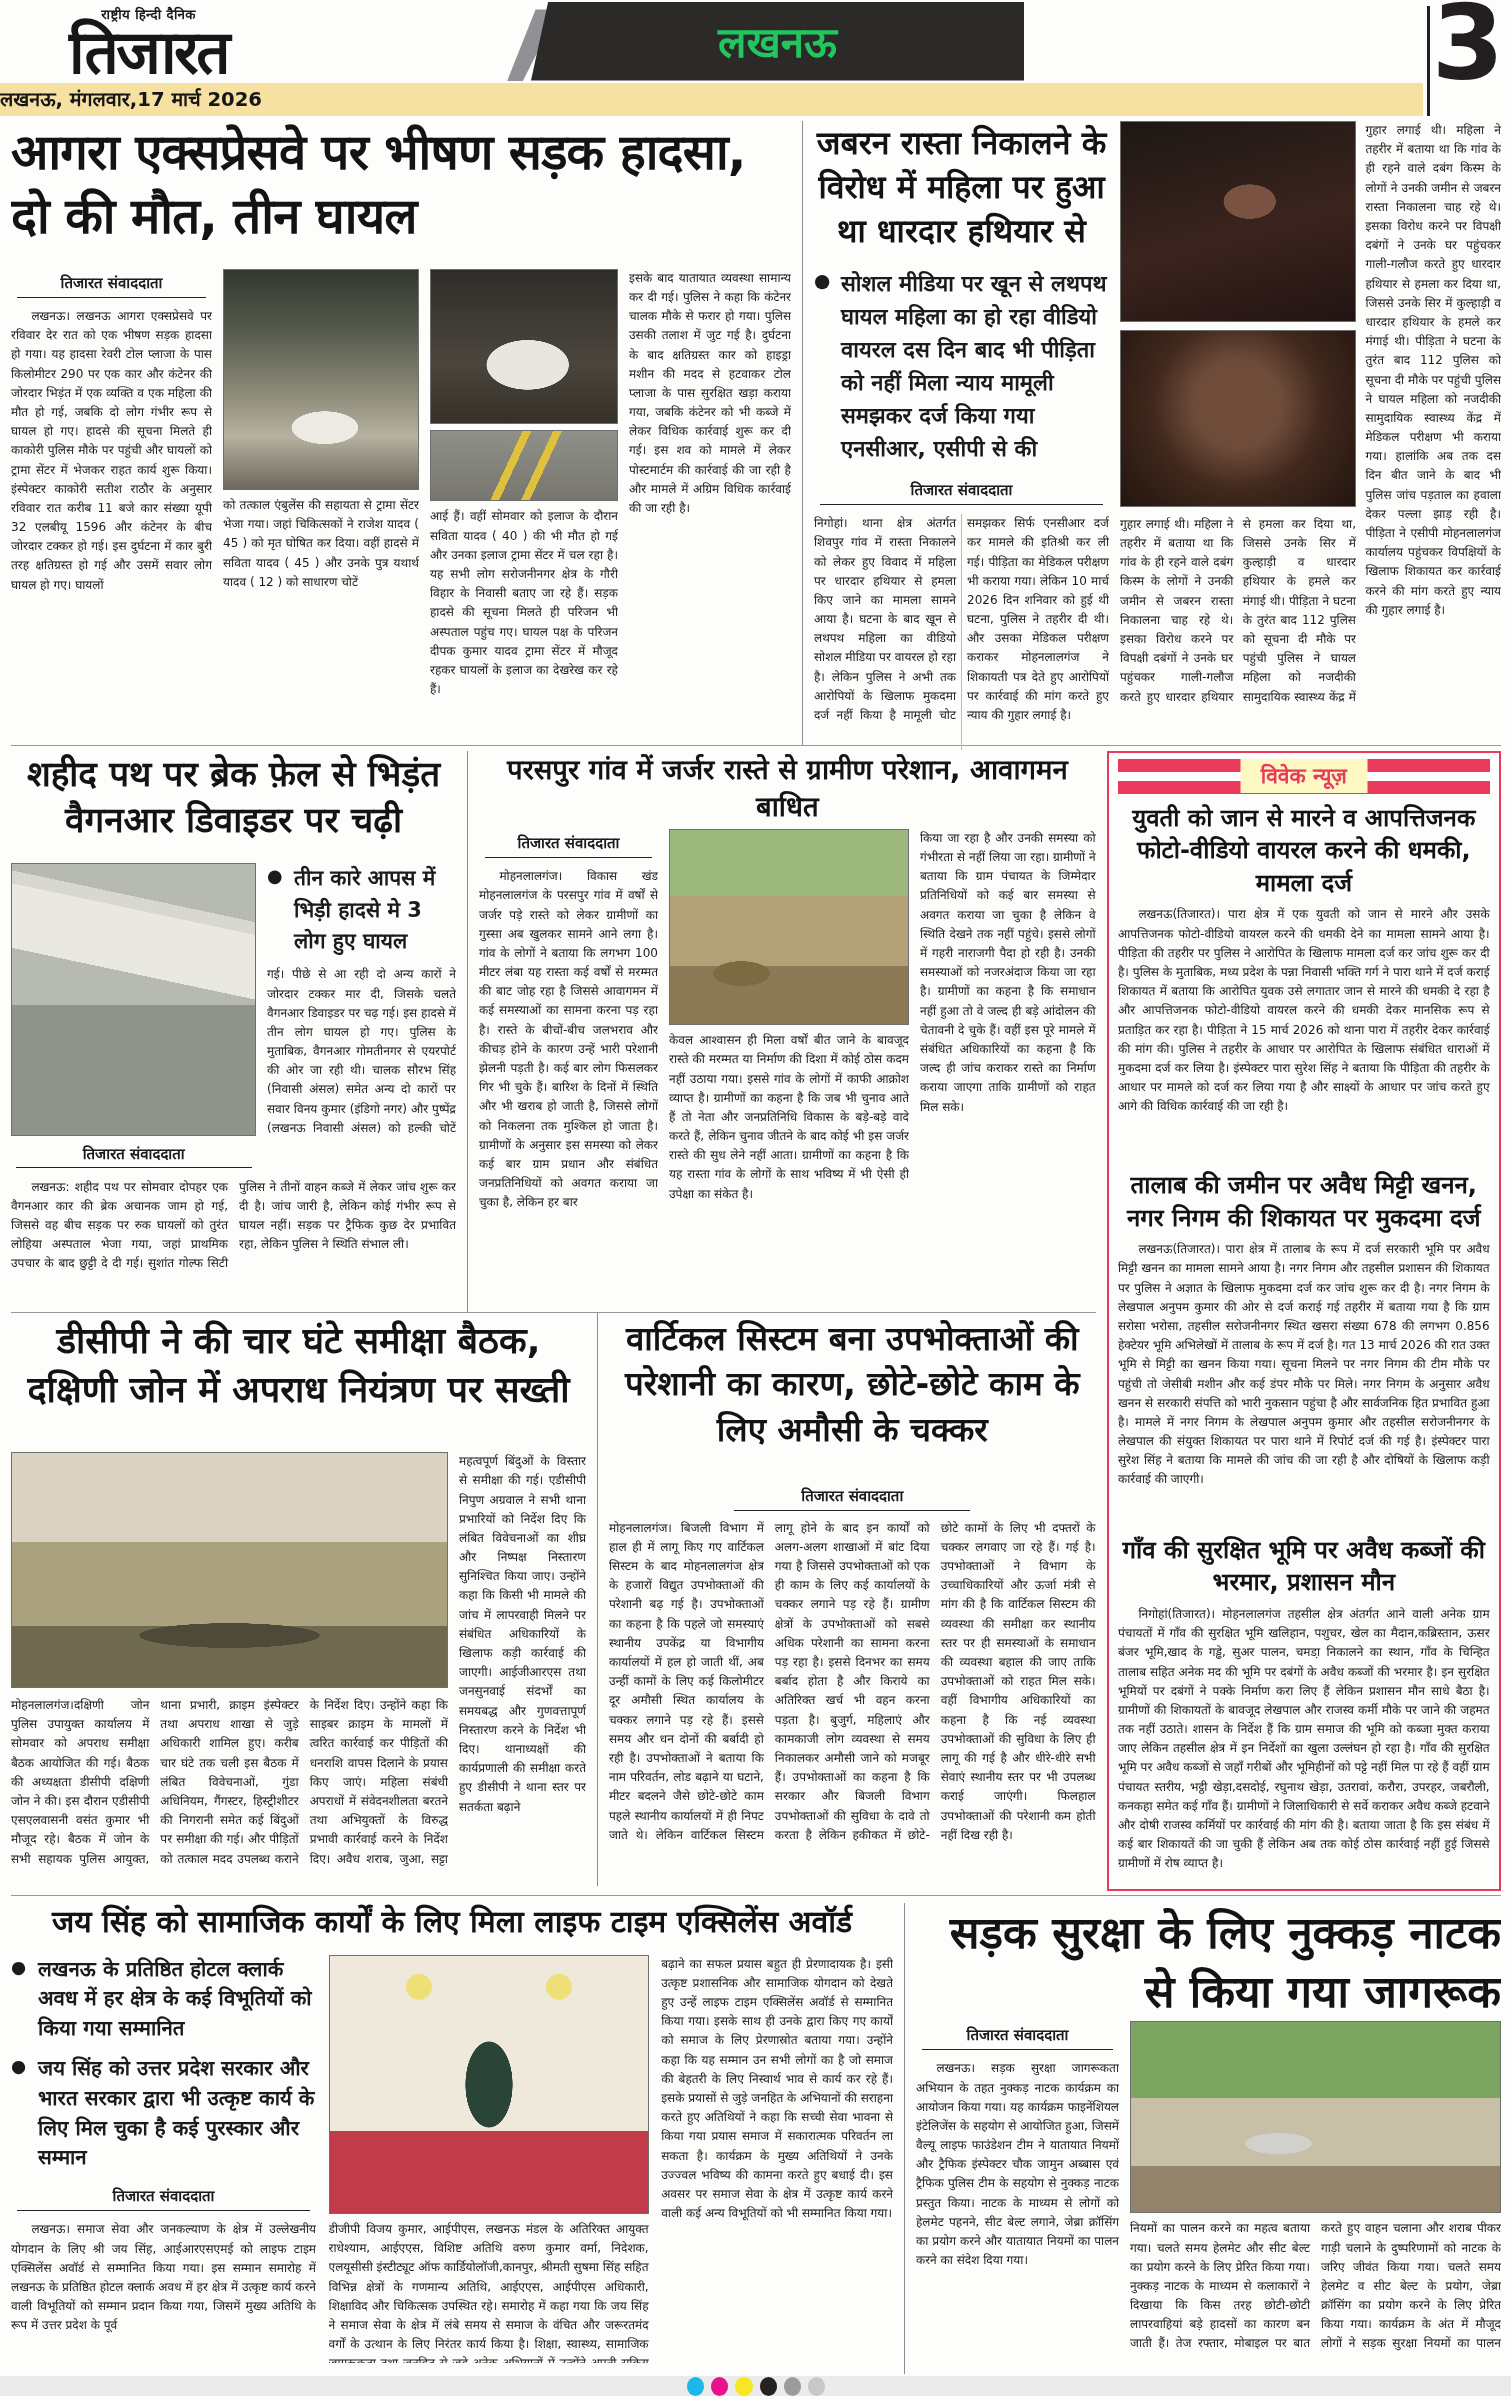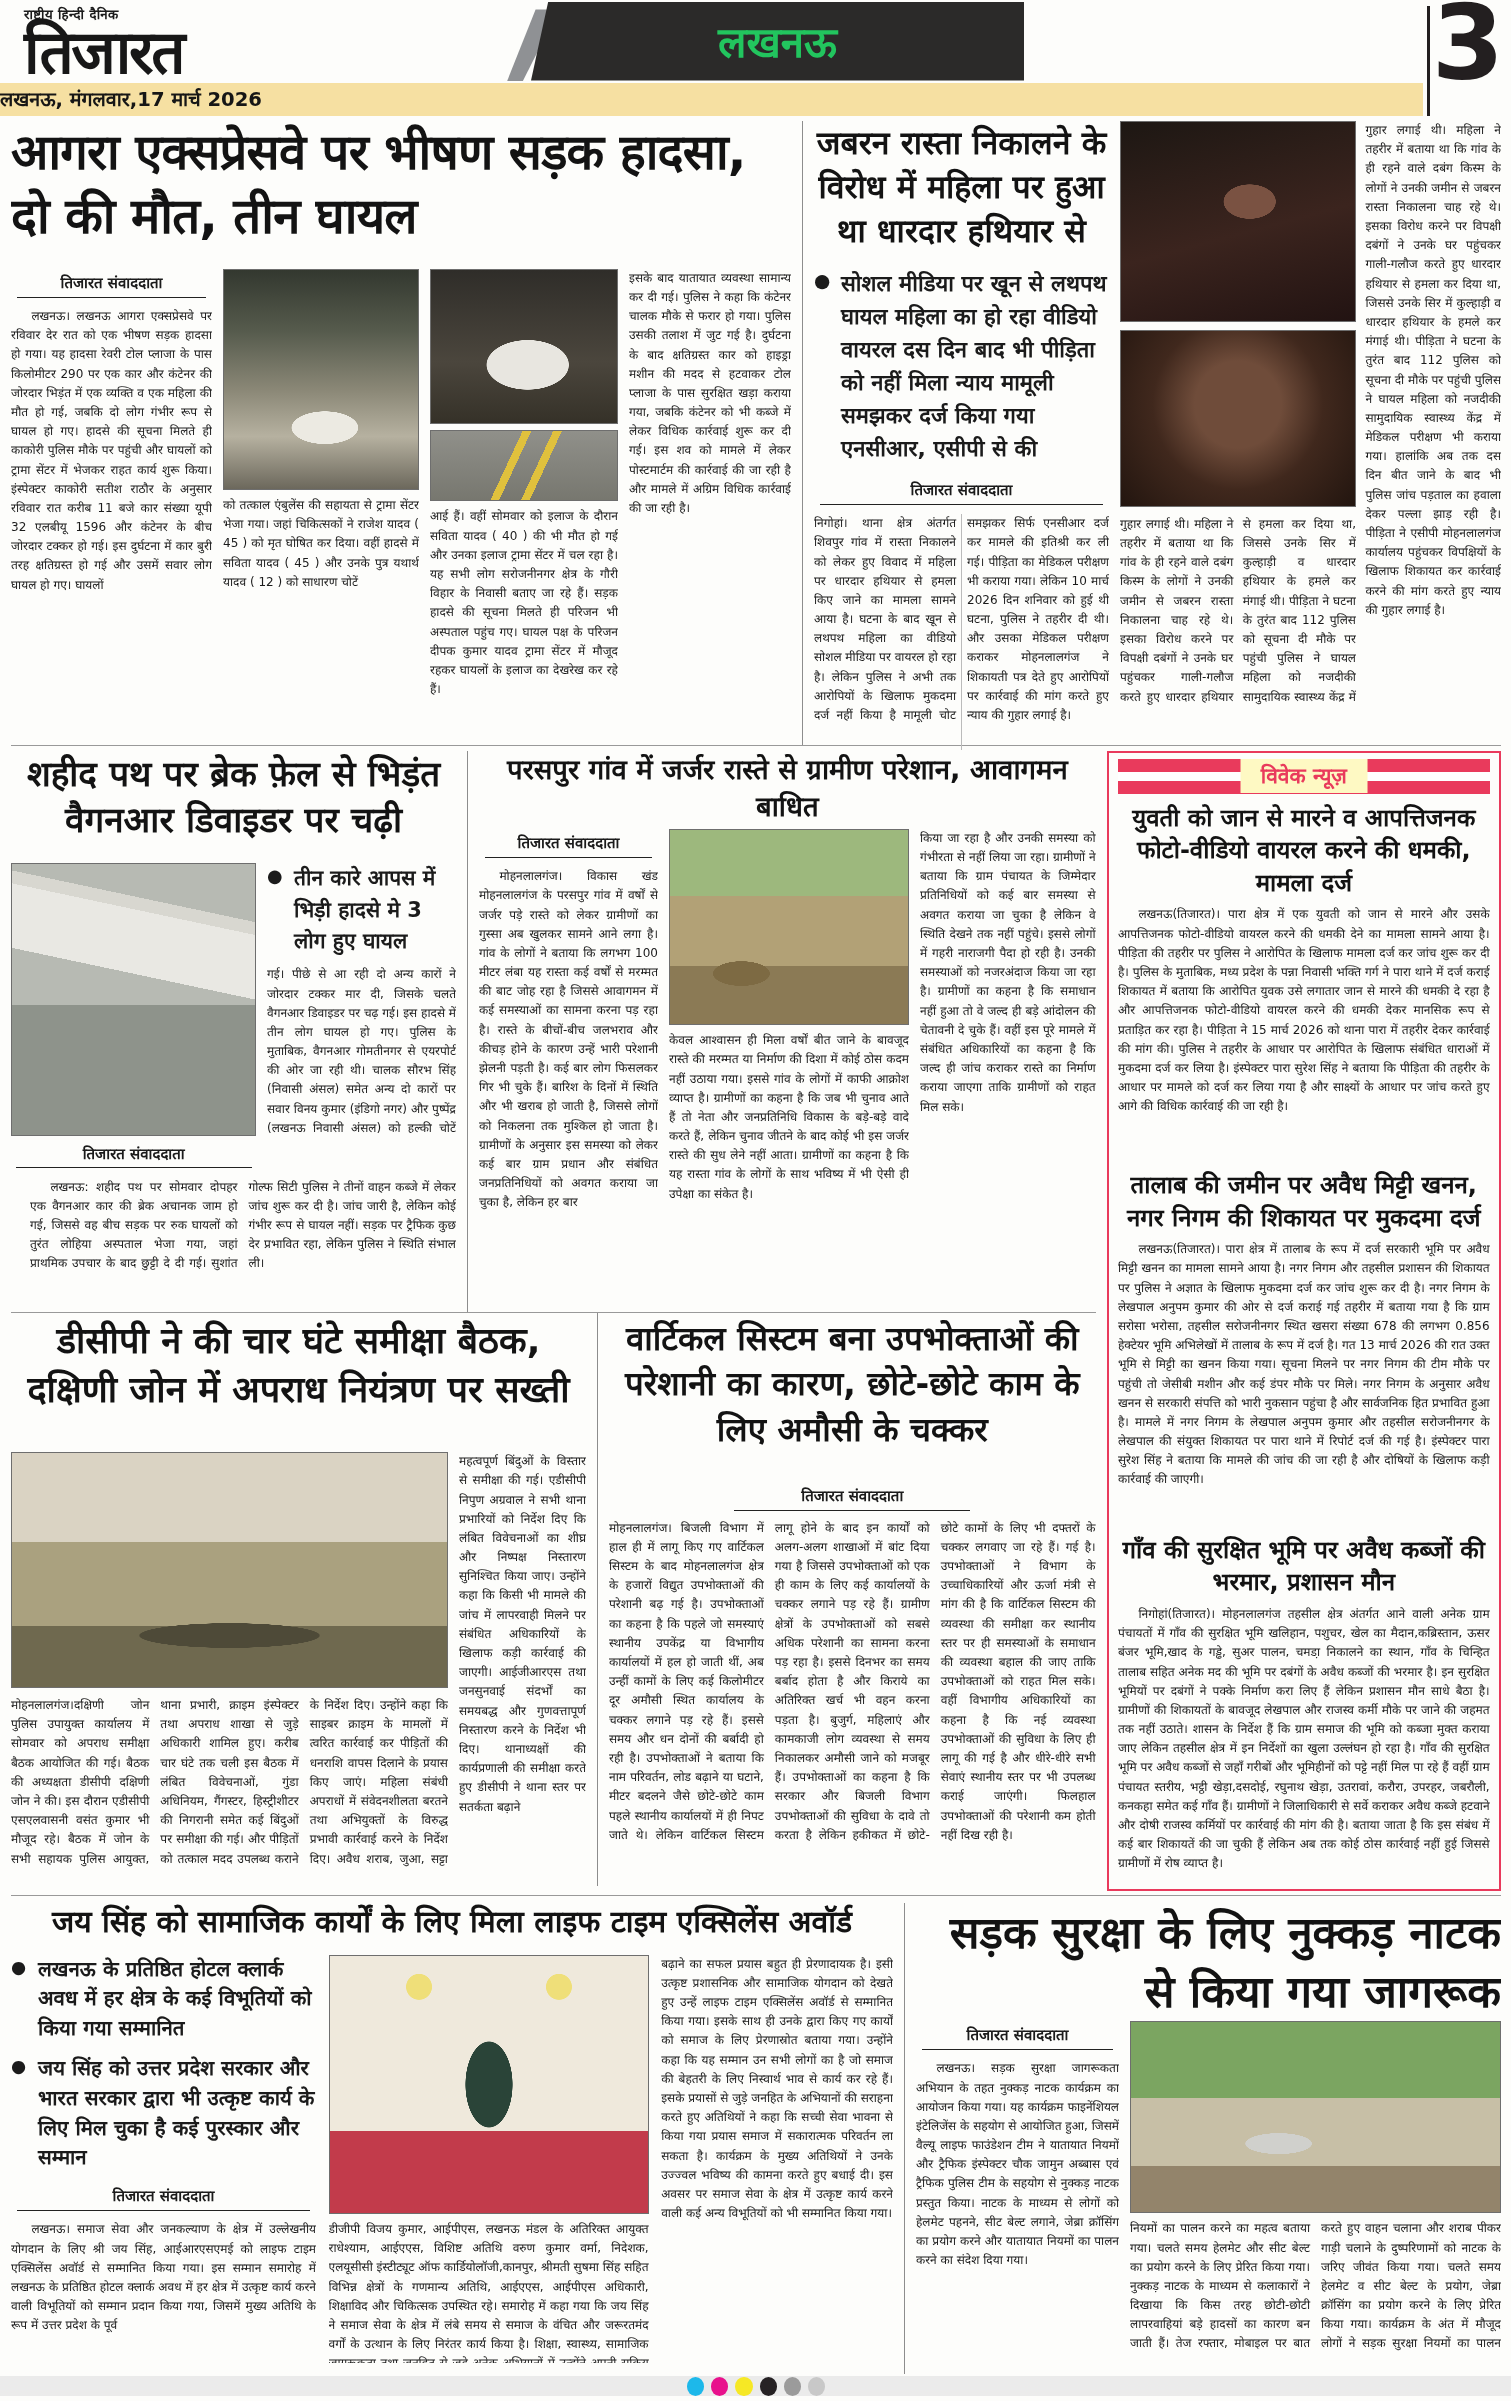--- a/index.html
+++ b/index.html
@@ -1,21 +1,21 @@
 <!DOCTYPE html>
 <html lang="hi" style="font-size:12.6px"><head>
 <meta charset="utf-8">
 <style>
   * { margin:0; padding:0; box-sizing:border-box; }
   body { background:#888; font-family:"DejaVu Sans","Liberation Sans",sans-serif; }
   .page { width:1512px; height:2401px; margin:0 auto; background:#fdfdfb; color:#1b1b1b; position:relative; overflow:hidden; }
 
   
   .masthead { position:relative; height:118px; }
-  .logo-block { position:absolute; left:24px; top:4.7px; width:267px; }
+  .logo-block { position:absolute; left:15px; top:4.7px; width:267px; text-align:center; }
   .logo-tagline { font-size:13.3px; font-weight:bold; letter-spacing:0.4px; }
   .logo-text { font-size:60px; font-weight:800; line-height:.98; letter-spacing:-2.4px; color:#171717; }
   .banner-gray { position:absolute; left:507px; top:9.4px; width:52px; height:72px; background:#8f9194;
                  clip-path:polygon(55% 0,100% 0,30% 100%,0 100%); }
   .city-banner { position:absolute; left:531px; top:1.6px; width:493px; height:79px; background:#2b2a29;
                  clip-path:polygon(3.5% 0,100% 0,100% 100%,0 100%); }
   .city-banner span { display:block; text-align:center; font-size:42px; font-weight:800; color:#22c55e; line-height:82px; }
   .pageno-rule { position:absolute; right:82px; top:6.3px; width:3.1px; height:110px; background:#231f20; z-index:3; }
   .pageno { position:absolute; right:7.9px; top:-14px; font-size:104px; font-weight:800; color:#231f20; z-index:3; line-height:1.1; }
   .date-strip { position:absolute; left:0; top:83px; width:1423px; height:33px; background:#f6e0a2; }
@@ -71,21 +71,21 @@
   .row2 { display:flex; height:562px; border-bottom:0.8px solid #999; }
   .artC { width:457px; padding-right:11px; }
   .artC h2 { font-size:35px; line-height:1.32; text-align:center; height:108px; overflow:hidden; }
   .artC-mid { display:flex; gap:11px; height:276px; margin-top:4.7px; }
   .ph-c { width:245px; height:273px;
     background: linear-gradient(12deg, transparent 58%, #e9e8e3 58% 78%, #d8d7d0 78% 82%, transparent 82%),
     linear-gradient(#b7bab3 0 52%,#8e938b 52% 100%); }
   .artC-right { flex:1; }
   .artC-bullet { font-size:21px; line-height:1.5; margin-bottom:7.9px; height:94px; overflow:hidden; }
   .artC-rtxt { height:168px; overflow:hidden; }
-  .artC-bottom { height:157px; overflow:hidden; column-count:2; column-gap:11px; margin-top:3.1px;margin-left:19px; }
+  .artC-bottom { height:157px; overflow:hidden; column-count:2; column-gap:11px; margin-top:3.1px; }
   .artD { flex:1; padding-left:11px; }
   .artD h2 { font-size:27.5px; line-height:1.35; text-align:center; height:75px; overflow:hidden; }
   .artD-body { display:flex; gap:11px; height:471px; margin-top:3.1px; }
   .colD1 { width:179px; }
   .colD2 { width:240px; }
   .colD3 { flex:1; }
   .ph-d { height:196px; margin-bottom:6.3px;
     background: radial-gradient(ellipse 47px 20.4px at 30% 74%, #7d6a43 0 60%, transparent 61%),
     linear-gradient(180deg,#9db87d 0 34%,#b2a176 34% 70%,#8b7a55 70% 100%); }
   .row3 { display:flex; height:573px; }

